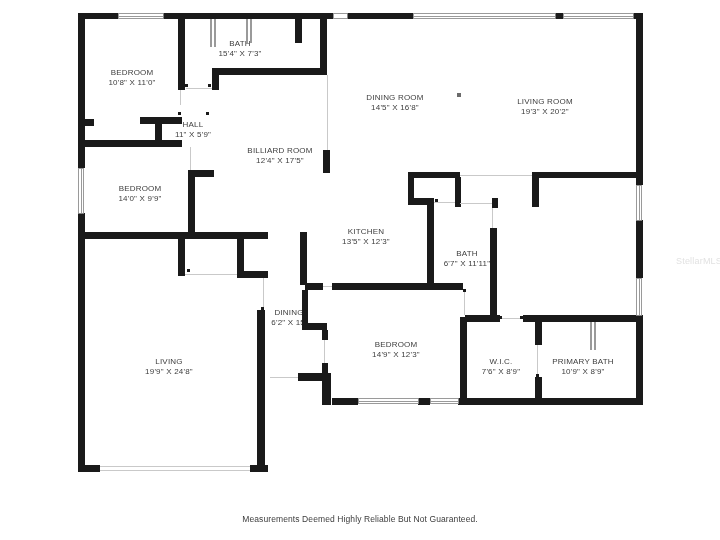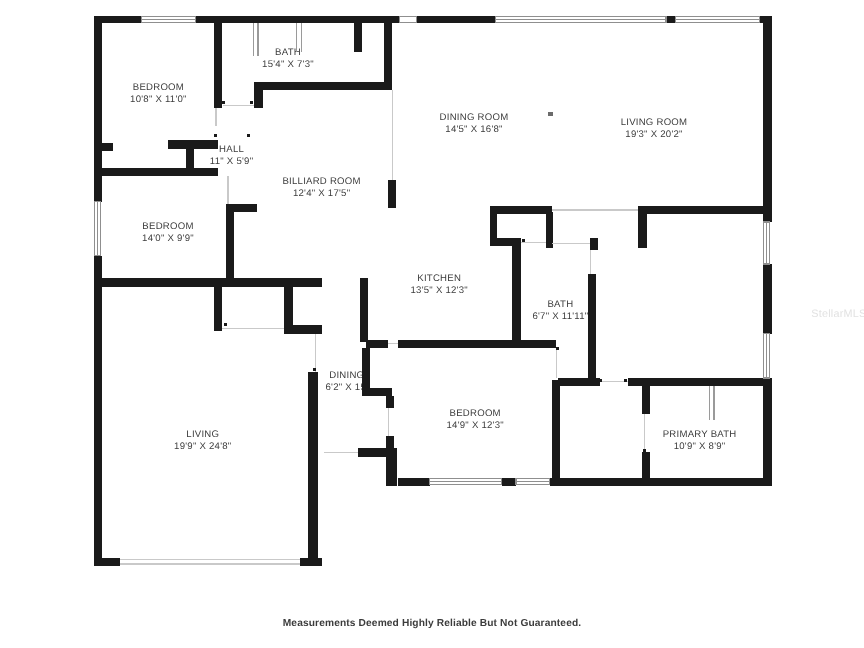--- a/index.html
+++ b/index.html
@@ -4,21 +4,21 @@
 <style>
   html,body{margin:0;padding:0;background:#fff;}
   #stage{position:relative;width:720px;height:540px;background:#ffffff;overflow:hidden;
          font-family:"Liberation Sans",sans-serif;}
   #walls{position:absolute;left:0;top:0;z-index:3;pointer-events:none;}
   .room-label{position:absolute;z-index:2;width:160px;text-align:center;
       color:#3d3d3d;font-size:8px;line-height:9.5px;letter-spacing:.2px;white-space:nowrap;}
   .room-label .nm{display:block;}
   .room-label .dm{display:block;}
   #disclaimer{position:absolute;left:0;top:514px;width:720px;text-align:center;z-index:2;
-      color:#3c3c3c;font-size:8.5px;letter-spacing:.1px;font-weight:bold;}
+      color:#3c3c3c;font-size:8.5px;letter-spacing:.1px;}
   #watermark{position:absolute;left:676px;top:256px;z-index:1;color:#e2e2e2;
       font-size:9px;letter-spacing:.2px;}
 </style>
 </head>
 <body>
 
 <div id="stage">
 
   <div id="watermark">StellarMLS</div>
 
@@ -35,21 +35,21 @@
       <span class="dm">11" X 5'9"</span>
     </div>
   <div class="room-label" style="left:315px;top:93px">
       <span class="nm">DINING ROOM</span>
       <span class="dm">14'5" X 16'8"</span>
     </div>
   <div class="room-label" style="left:465px;top:97px">
       <span class="nm">LIVING ROOM</span>
       <span class="dm">19'3" X 20'2"</span>
     </div>
-  <div class="room-label" style="left:188px;top:146px">
+  <div class="room-label" style="left:200px;top:146px">
       <span class="nm">BILLIARD ROOM</span>
       <span class="dm">12'4" X 17'5"</span>
     </div>
   <div class="room-label" style="left:60px;top:184px">
       <span class="nm">BEDROOM</span>
       <span class="dm">14'0" X 9'9"</span>
     </div>
   <div class="room-label" style="left:286px;top:227px">
       <span class="nm">KITCHEN</span>
       <span class="dm">13'5" X 12'3"</span>
@@ -62,20 +62,24 @@
       <span class="nm">DINING</span>
       <span class="dm">6'2" X 15'</span>
     </div>
   <div class="room-label" style="left:316px;top:340px">
       <span class="nm">BEDROOM</span>
       <span class="dm">14'9" X 12'3"</span>
     </div>
   <div class="room-label" style="left:89px;top:357px">
       <span class="nm">LIVING</span>
       <span class="dm">19'9" X 24'8"</span>
+    </div>
+  <div class="room-label" style="left:421px;top:357px">
+      <span class="nm">W.I.C.</span>
+      <span class="dm">7'6" X 8'9"</span>
     </div>
   <div class="room-label" style="left:503px;top:357px">
       <span class="nm">PRIMARY BATH</span>
       <span class="dm">10'9" X 8'9"</span>
     </div>
 
   <svg id="walls" width="720" height="540" viewBox="0 0 720 540" shape-rendering="crispEdges">
     <g fill="#1a1a1a">
 
       <rect x="78" y="13" width="40" height="6"></rect>

